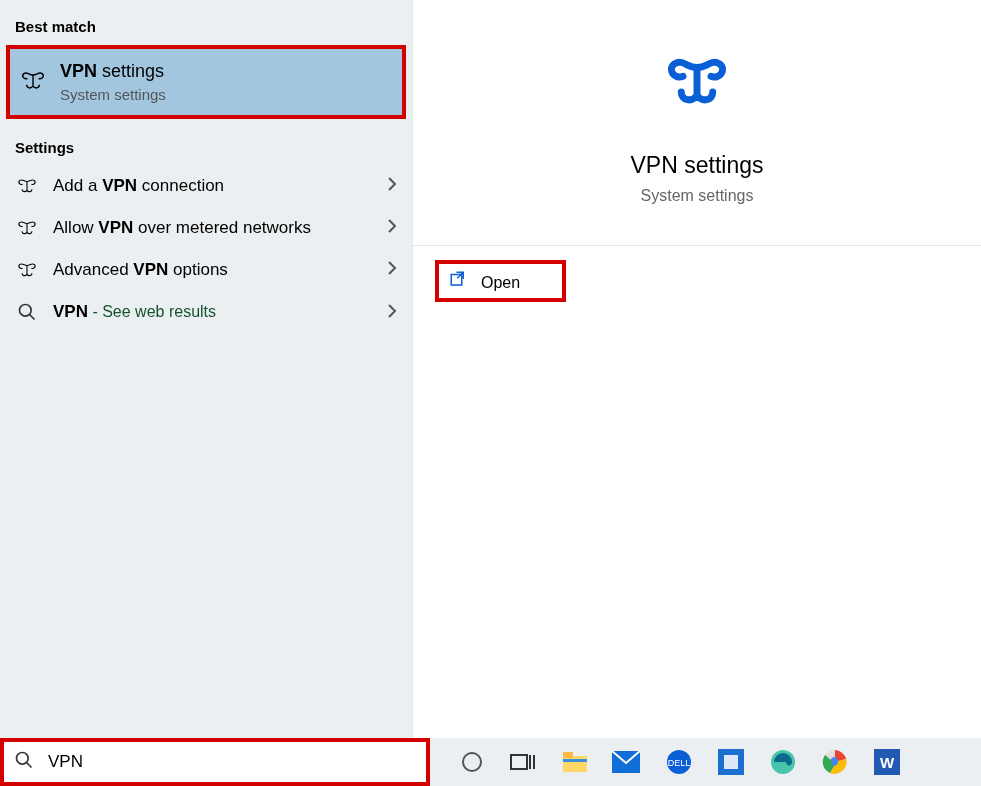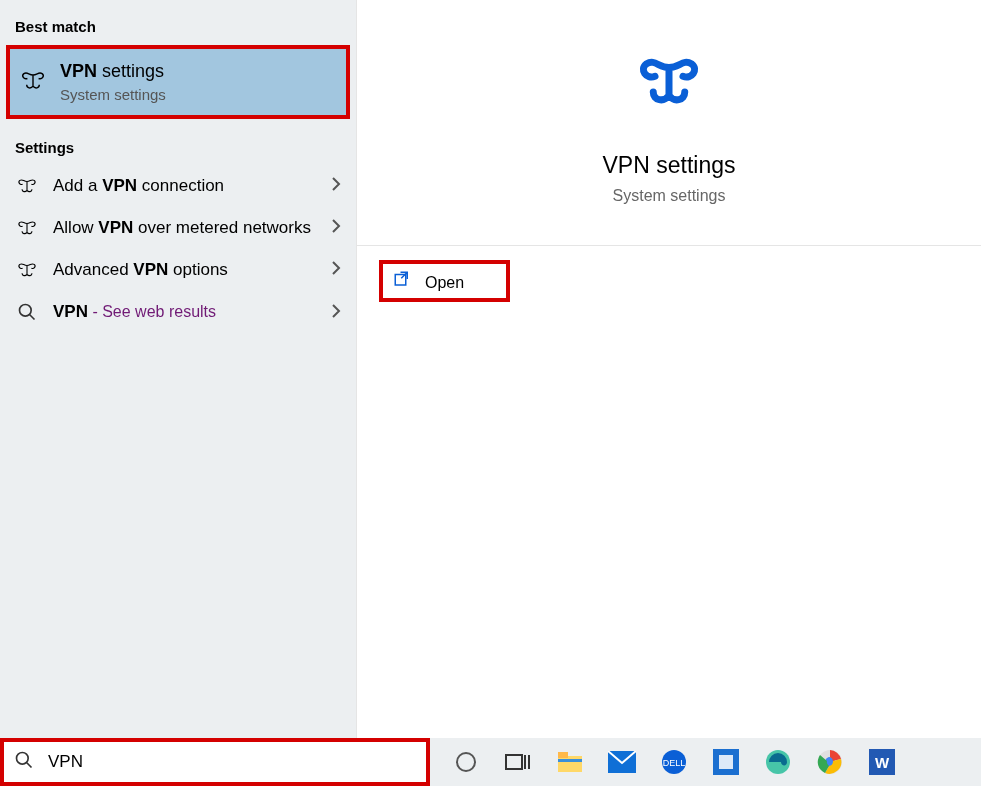--- a/index.html
+++ b/index.html
@@ -1,58 +1,58 @@
 <!DOCTYPE html>
 <html><head>
   <meta charset="utf-8">
   <style>
     * { margin:0; padding:0; box-sizing:border-box; font-family:'Segoe UI',sans-serif; }
     body { width:981px; height:786px; background:#fff; position:relative; overflow:hidden; }
 
     .window { display:flex; width:981px; height:738px; }
-    .left-panel { width:356px; background:#eceff1; display:flex; flex-direction:column; padding-top:4px; }
+    .left-panel { width:412px; background:#eceff1; display:flex; flex-direction:column; padding-top:4px; }
     .right-panel { flex:1; background:#fff; border-left:1px solid #e5e5e5; display:flex; flex-direction:column; }
 
     .section-header { font-size:15px; font-weight:600; color:#000; padding:14px 15px 10px 15px; }
 
     .best-match-item { background:#a2c6df; border:4px solid #d40000; margin:0 6px 6px 6px; padding:12px 12px 12px 6px; display:flex; align-items:center; gap:10px; }
     .best-match-item .icon-wrap { width:34px; display:flex; justify-content:center; }
     .best-match-item .texts { display:flex; flex-direction:column; }
     .best-match-item .title { font-size:18px; color:#000; }
     .best-match-item .title strong { font-weight:700; }
     .best-match-item .subtitle { font-size:15px; color:#555; margin-top:4px; }
 
     .settings-item { display:flex; align-items:flex-start; padding:10px 15px; gap:14px; cursor:pointer; }
     .settings-item .icon-wrap { width:24px; display:flex; justify-content:center; }
     .settings-item .label { flex:1; font-size:17px; color:#000; }
     .settings-item .label strong { font-weight:700; }
     .settings-item .chevron { color:#555; font-size:14px; }
 
     .web-item { display:flex; align-items:center; padding:10px 15px; gap:14px; cursor:pointer; }
     .web-item .icon-wrap { width:24px; display:flex; justify-content:center; }
     .web-item .label { flex:1; font-size:17px; color:#000; }
-    .web-item .label .suffix { color:#701a75; font-size:16px; }
+    .web-item .label .suffix { color:#14532d; font-size:16px; }
     .web-item .chevron { color:#555; font-size:14px; }
 
     .detail-hero { display:flex; flex-direction:column; align-items:center; padding:50px 20px 40px 20px; }
     .detail-hero .big-icon { margin-bottom:28px; }
     .detail-hero .title { font-size:23px; color:#000; margin-bottom:8px; }
     .detail-hero .subtitle { font-size:16px; color:#666; }
 
     .detail-divider { height:1px; background:#e5e5e5; width:100%; }
 
     .action-row { border:4px solid #d40000; margin:14px 0 0 22px; width:131px; padding:6px 10px; display:flex; align-items:flex-end; gap:14px; cursor:pointer; }
     .action-row .label { font-size:16px; color:#000; }
 
     
     .taskbar { position:absolute; left:0; bottom:0; width:981px; height:48px; background:#eceff1; display:flex; align-items:center; }
     .search-box { border:4px solid #d40000; width:430px; height:48px; margin:0; display:flex; align-items:center; background:#fff; padding:0 10px; gap:14px; }
     .search-box input { border:none; outline:none; font-size:17px; flex:1; background:transparent; }
     .tray { display:flex; align-items:center; gap:16px; padding-left:18px; }
-    .tb-icon { width:36px; height:36px; display:flex; align-items:center; justify-content:center; border-radius:2px; }
+    .tb-icon { width:36px; height:36px; display:flex; align-items:center; justify-content:flex-end; border-radius:2px; }
 
     
     .vpn-svg { stroke:#000; fill:none; stroke-width:2; }
     .vpn-svg-blue { stroke:#0a5fd6; fill:none; stroke-width:4; }
   </style>
 </head>
 <body>
 
 <div class="window">
   <div class="left-panel">

